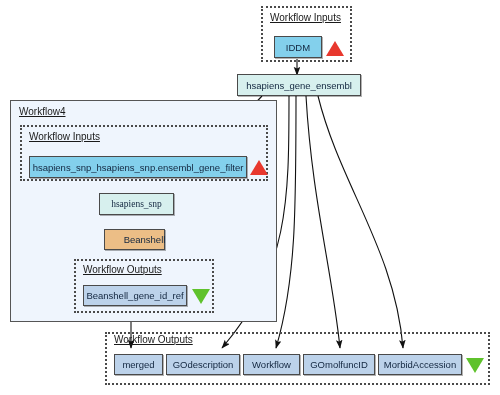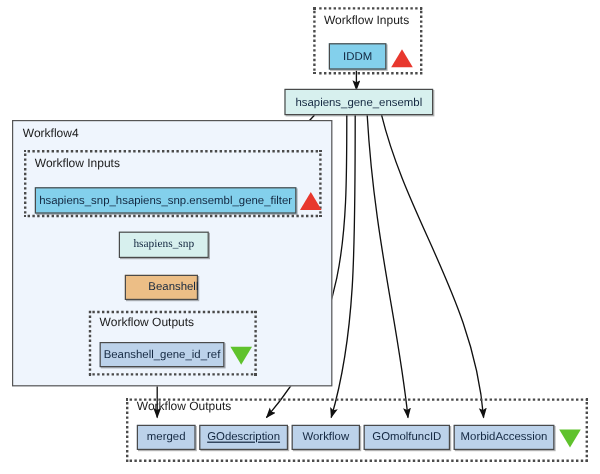--- a/index.html
+++ b/index.html
@@ -36,20 +36,21 @@
     background: transparent;
     border: 2px dotted #4a4a4a;
     box-sizing: border-box;
   }
   .group-label {
     position: absolute;
     font-size: 10px;
     color: #1a1a1a;
     white-space: nowrap;
     line-height: 12px;
+    text-decoration: underline;
   }
 
   
   .node {
     position: absolute;
     box-sizing: border-box;
     border: 1px solid #4a4a4a;
     display: flex;
     align-items: center;
     justify-content: center;
@@ -155,21 +156,21 @@
   </div>
   <div class="tri tri-down" style="left:192px; top:289px;"></div>
 
   <div class="group-dotted" style="left:105px; top:332px; width:385px; height:53px;"></div>
   <div class="group-label" style="left:114px; top:334px;">Workflow Outputs</div>
 
   <div class="node output" style="left:114px; top:354px; width:49px; height:21px;">
     <span>merged</span>
   </div>
 
-  <div class="node output" style="left:166px; top:354px; width:74px; height:21px;text-decoration:underline;">
+  <div class="node output" style="left:166px; top:354px; width:74px; height:21px;">
     <span>GOdescription</span>
   </div>
 
   <div class="node output" style="left:243px; top:354px; width:57px; height:21px;">
     <span>Workflow</span>
   </div>
 
   <div class="node output" style="left:303px; top:354px; width:72px; height:21px;">
     <span>GOmolfuncID</span>
   </div>

